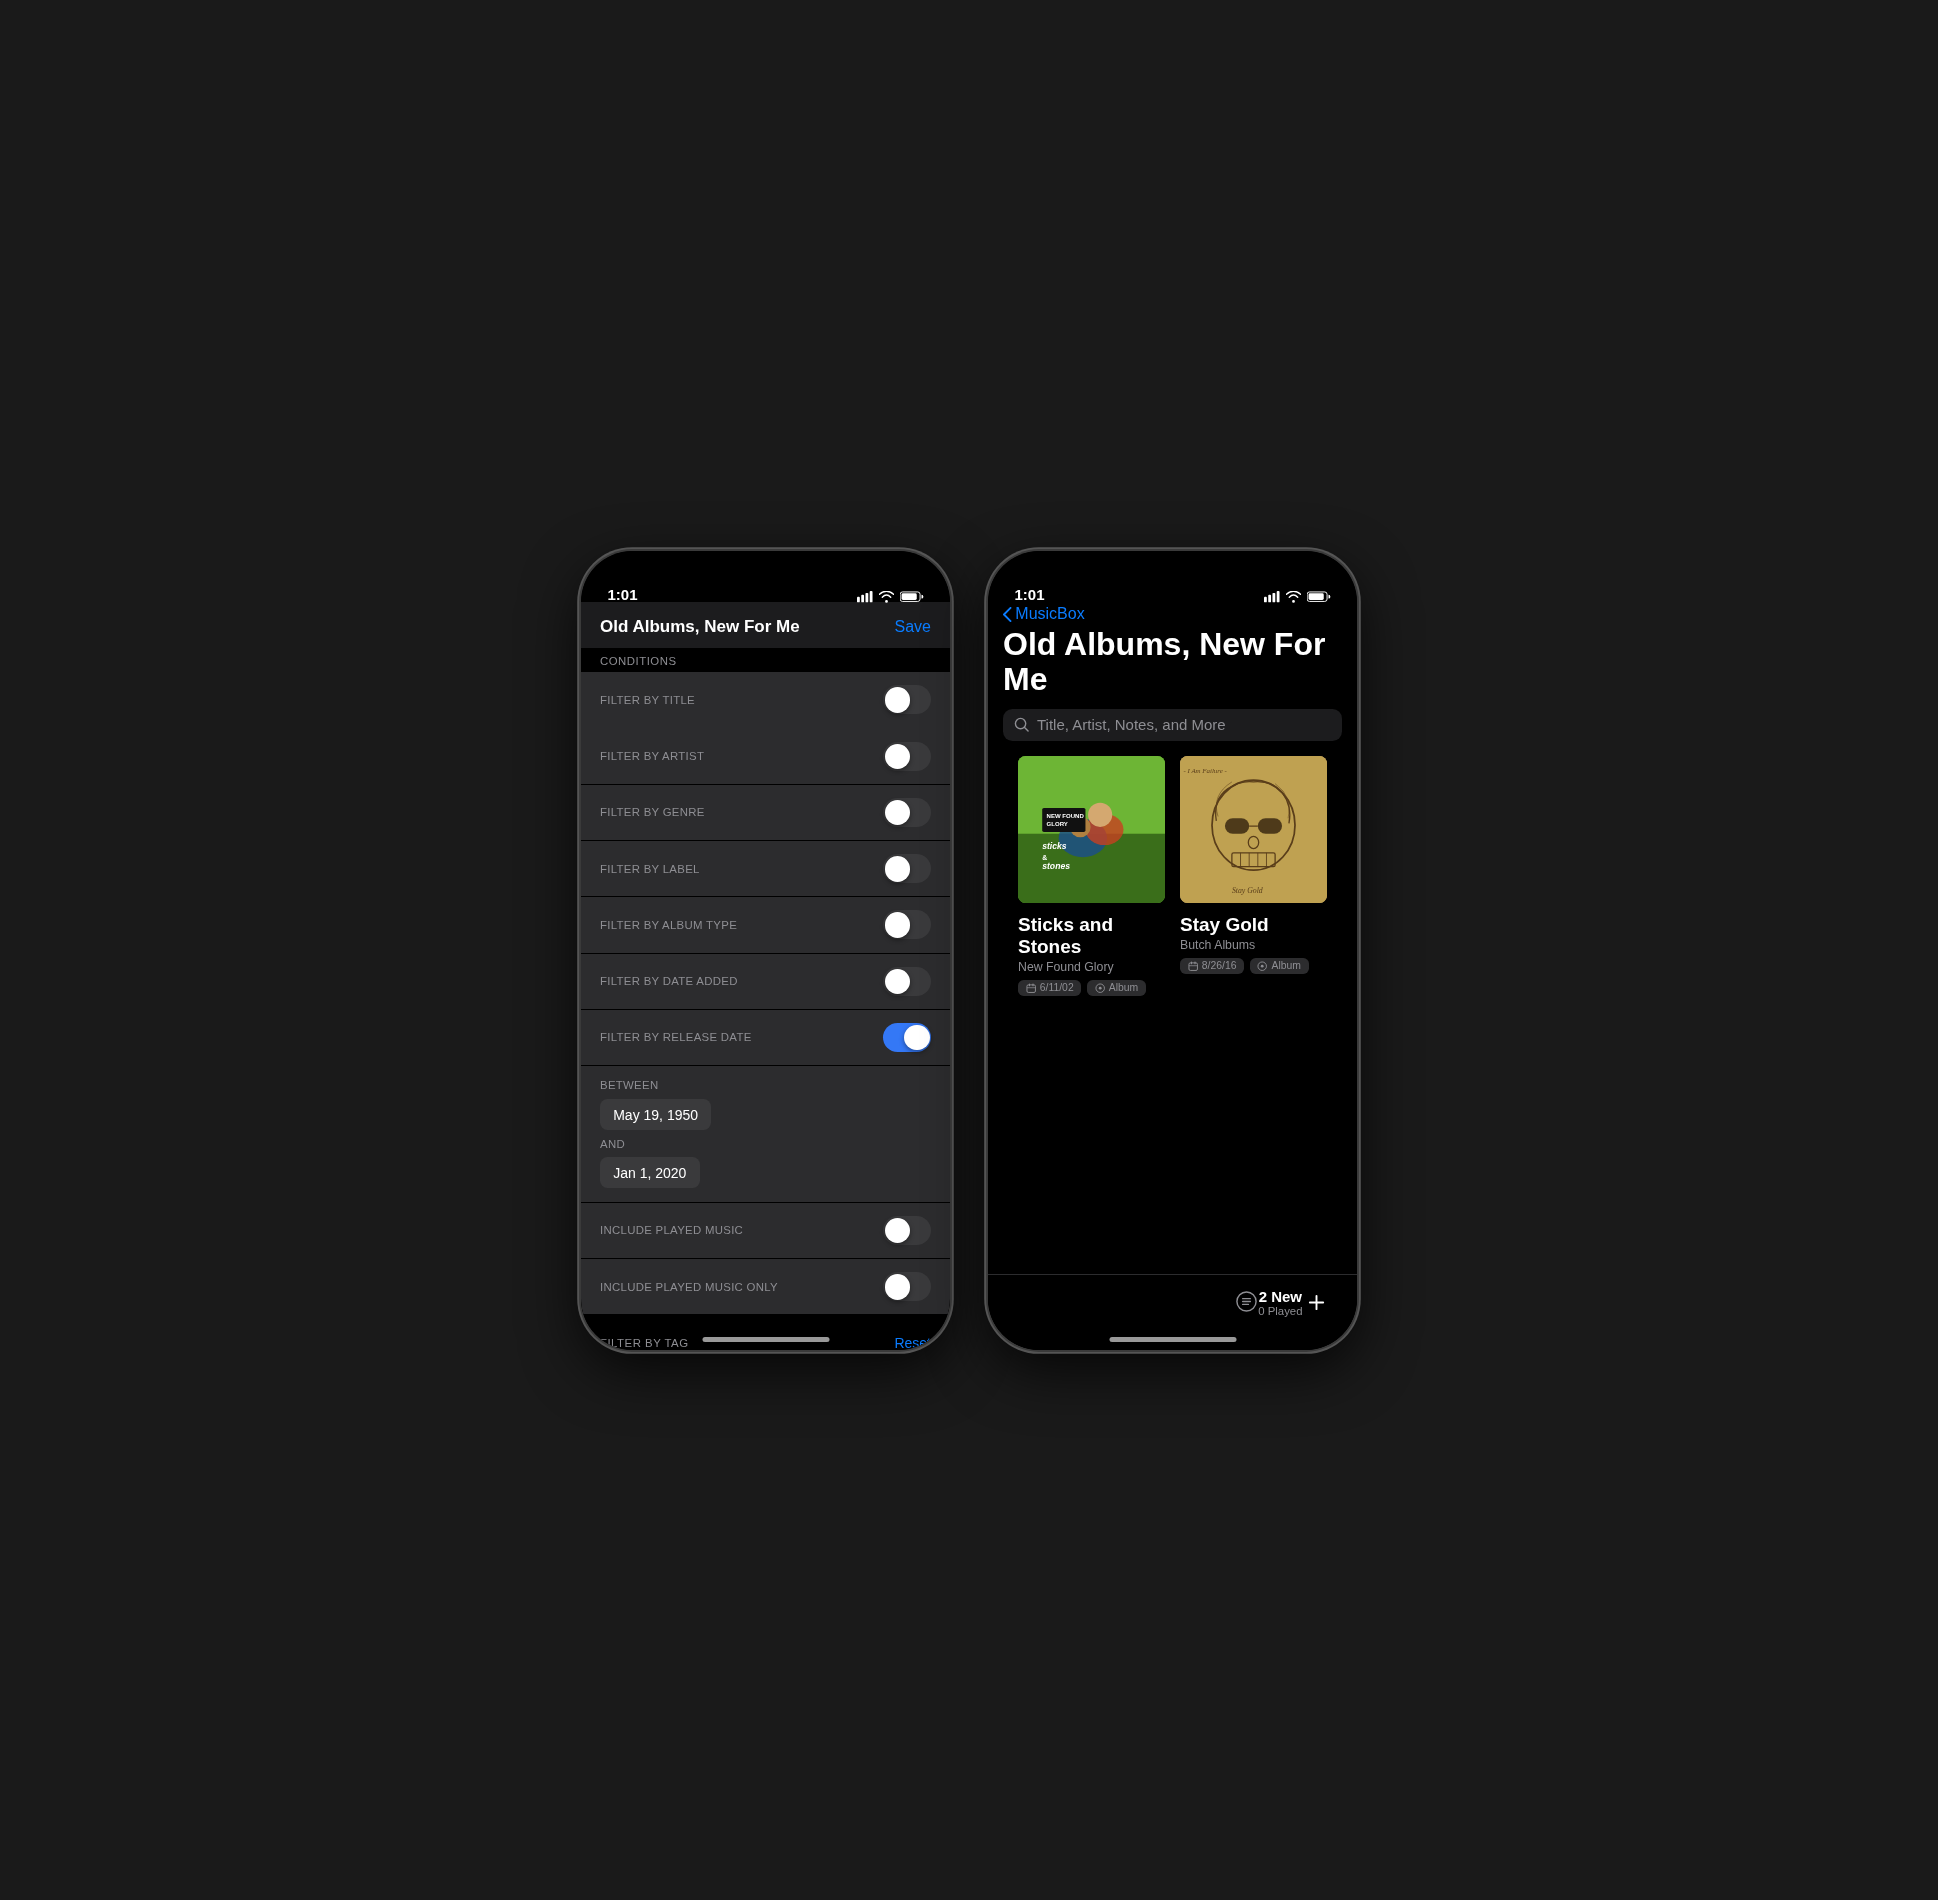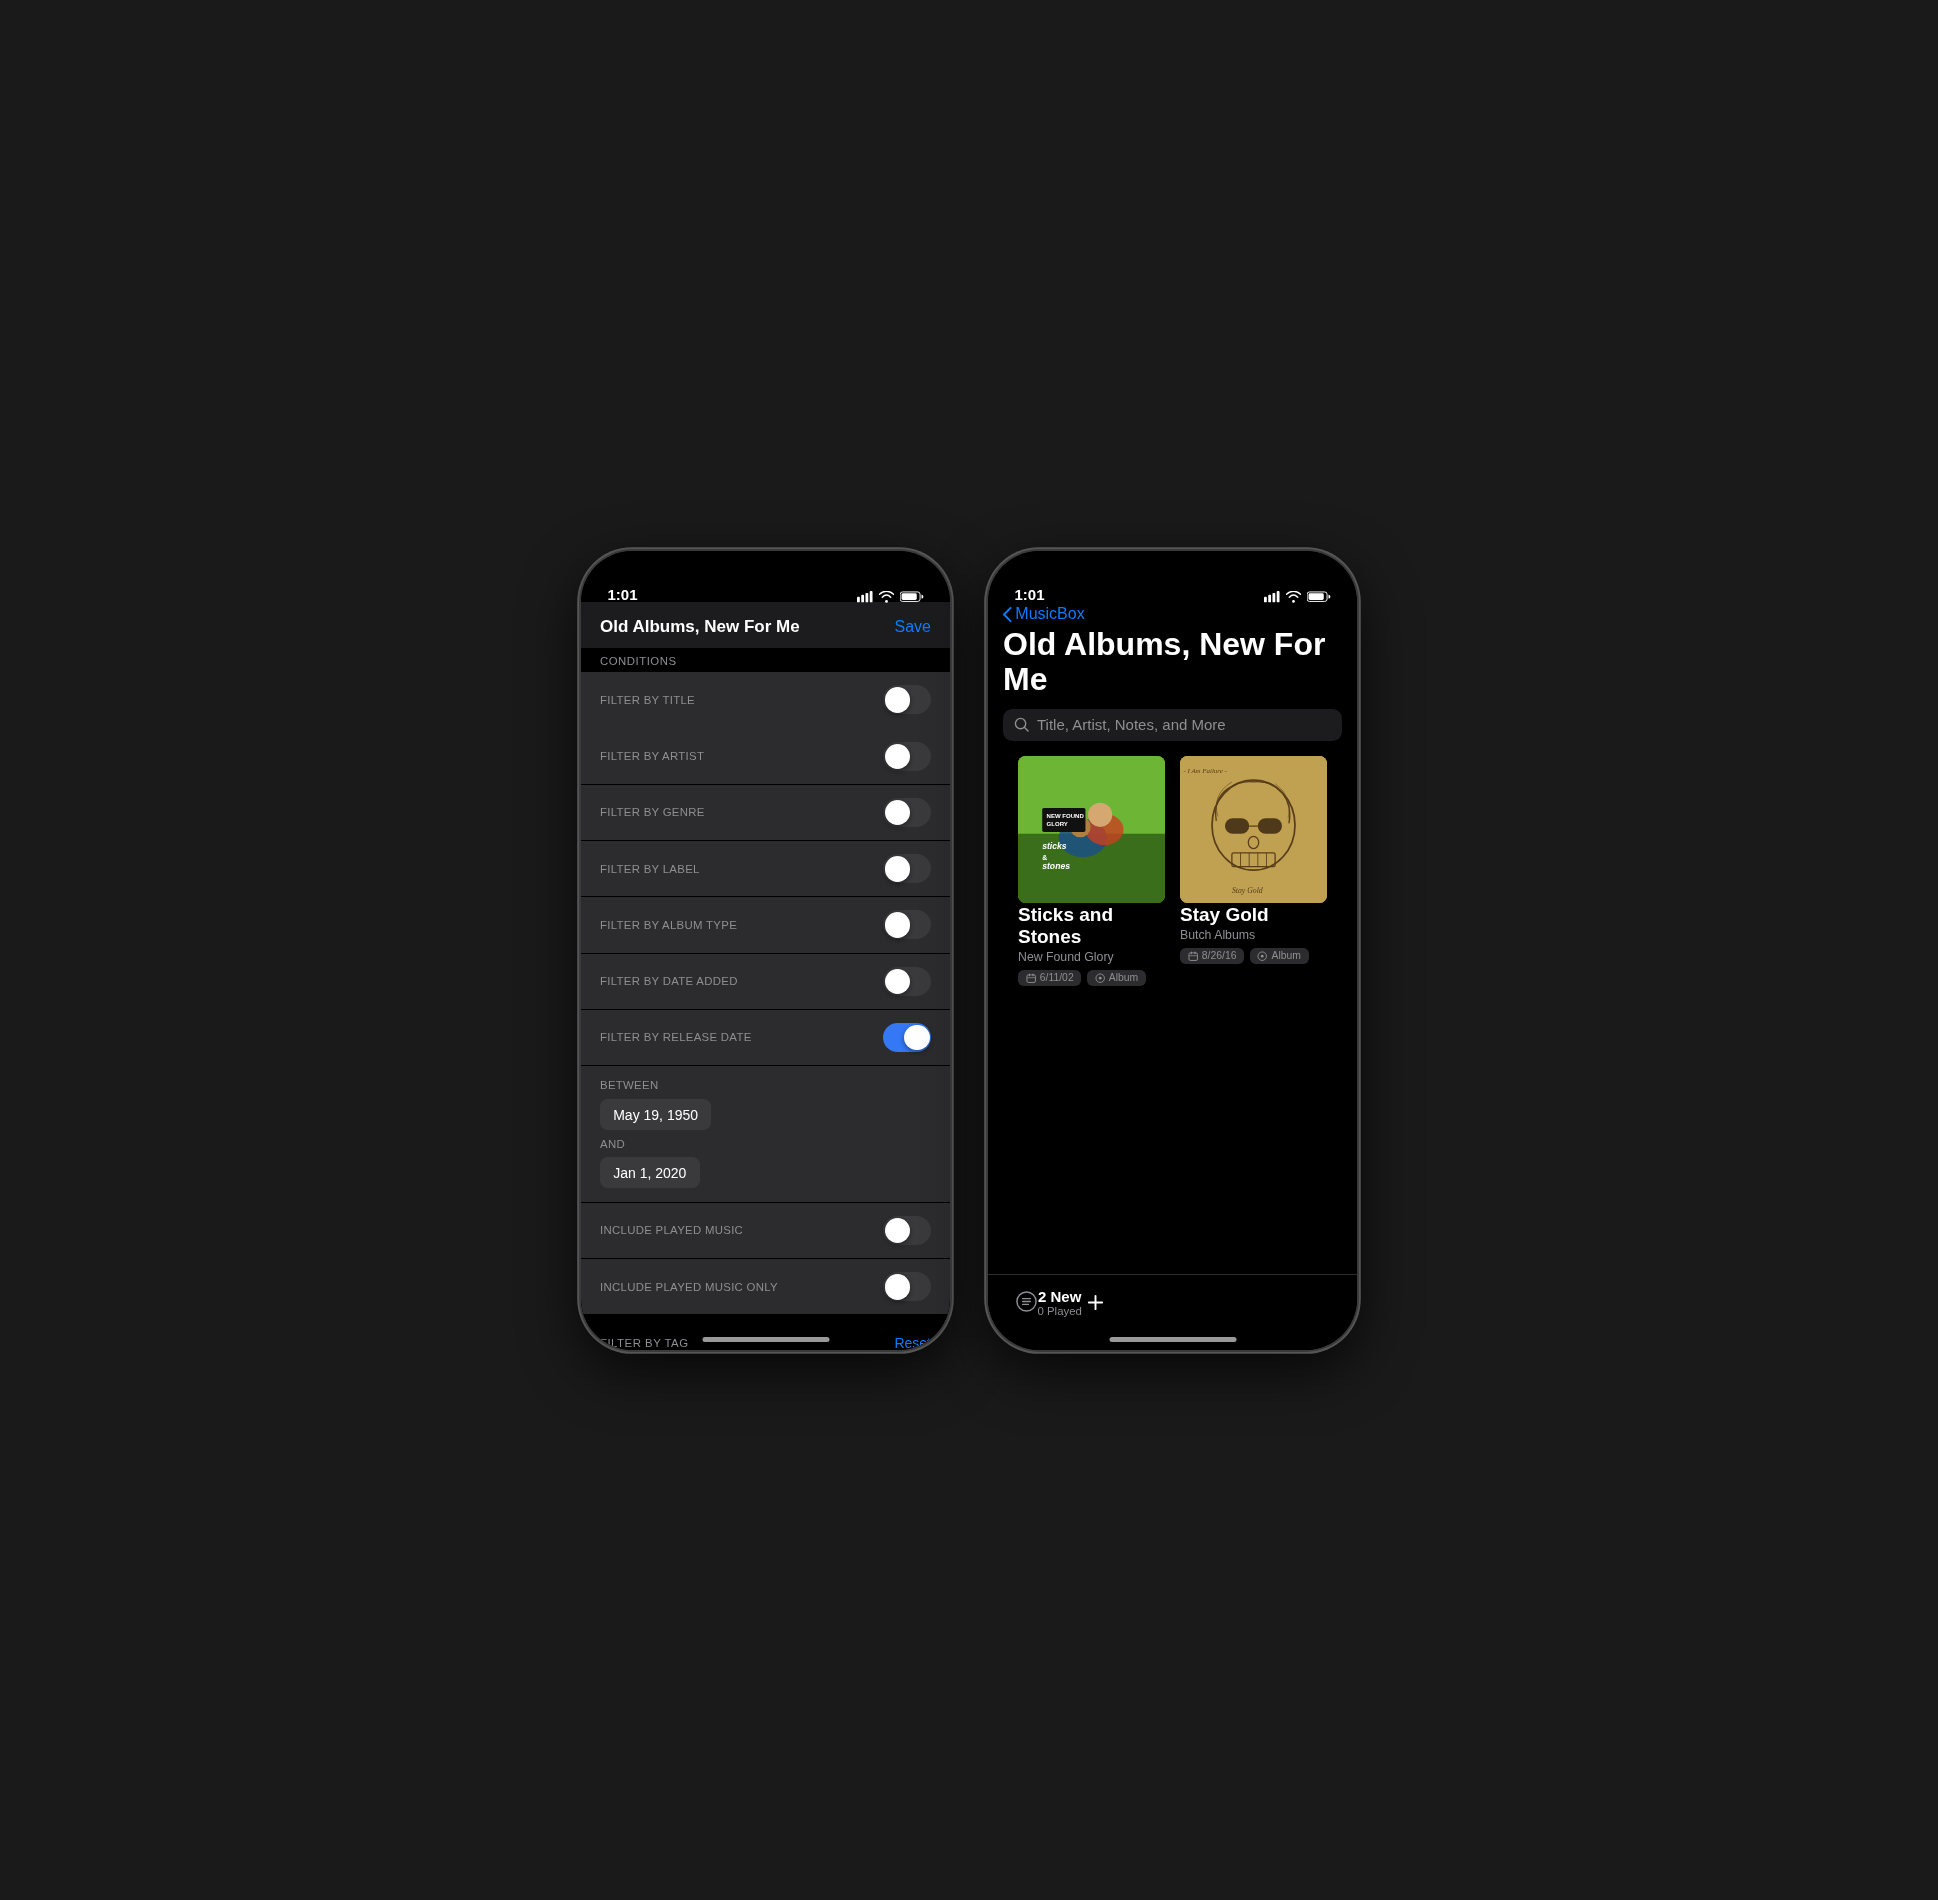--- a/index.html
+++ b/index.html
@@ -248,21 +248,21 @@
       padding: 0 15px;
     }
 
     .album-item { }
 
     .album-art {
       width: 100%;
       aspect-ratio: 1;
       border-radius: 7.6px;
       overflow: hidden;
-      margin-bottom: 1px;
+      margin-bottom: 11px;
     }
 
     .album-name {
       font-size: 19px;
       font-weight: 600;
       color: #fff;
       margin-bottom: 1.9px;
     }
 
     .album-artist {
@@ -289,21 +289,21 @@
     }
 
     .bottom-bar {
       position: absolute;
       bottom: 0;
       left: 0; right: 0;
       height: 76px;
       background: #000;
       display: flex;
       align-items: center;
-      justify-content: flex-start;
+      justify-content: flex-end;
       padding: 0 26.5px 19px;
       border-top: 0.9px solid #2c2c2e;
     }
 
     .home-indicator {
       position: absolute;
       bottom: 7.6px;
       left: 50%;
       transform: translateX(-50%);
       width: 127px;

